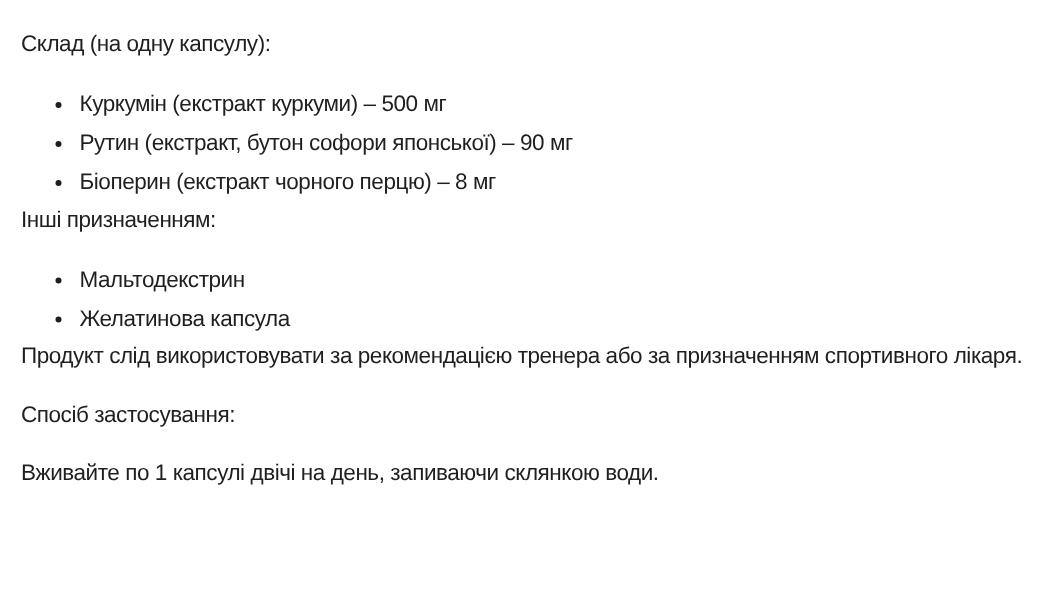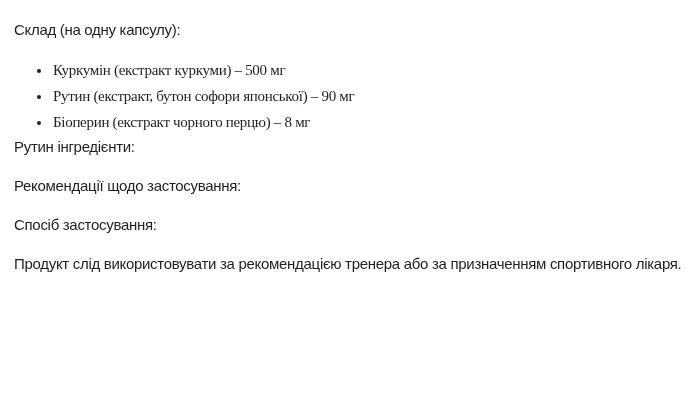--- a/index.html
+++ b/index.html
@@ -23,45 +23,48 @@
   }
   .doc p {
     margin: 0 0 15px 0;
     line-height: 24px;
     white-space: nowrap;
   }
   .doc ul {
     margin: 15px 0 0 0;
     padding: 0 0 0 38px;
     list-style: disc outside;
-    font-family: Liberation Serif, serif;
   }
   .doc li {
     line-height: 26px;
     white-space: nowrap;
     padding-left: 1px;
   }
 </style>
 </head>
 <body>
 
 <main class="doc">
 
   <p>Склад (на одну капсулу):</p>
 
   <ul>
     <li>Куркумін (екстракт куркуми) – 500 мг</li>
     <li>Рутин (екстракт, бутон софори японської) – 90 мг</li>
     <li>Біоперин (екстракт чорного перцю) – 8 мг</li>
   </ul>
 
-  <p>Рутин інгредієнти:</p>
+  <p>Інші призначенням:</p>
+
+  <ul>
+    <li>Мальтодекстрин</li>
+    <li>Желатинова капсула</li>
+  </ul>
 
 
-  <p>Рекомендації щодо застосування:</p>
 
+  <p>Продукт слід використовувати за рекомендацією тренера або за призначенням спортивного лікаря.</p>
 
   <p>Спосіб застосування:</p>
 
-  <p>Продукт слід використовувати за рекомендацією тренера або за призначенням спортивного лікаря.</p>
-
+  <p>Вживайте по 1 капсулі двічі на день, запиваючи склянкою води.</p>
 
 </main>
 
 </body></html>

